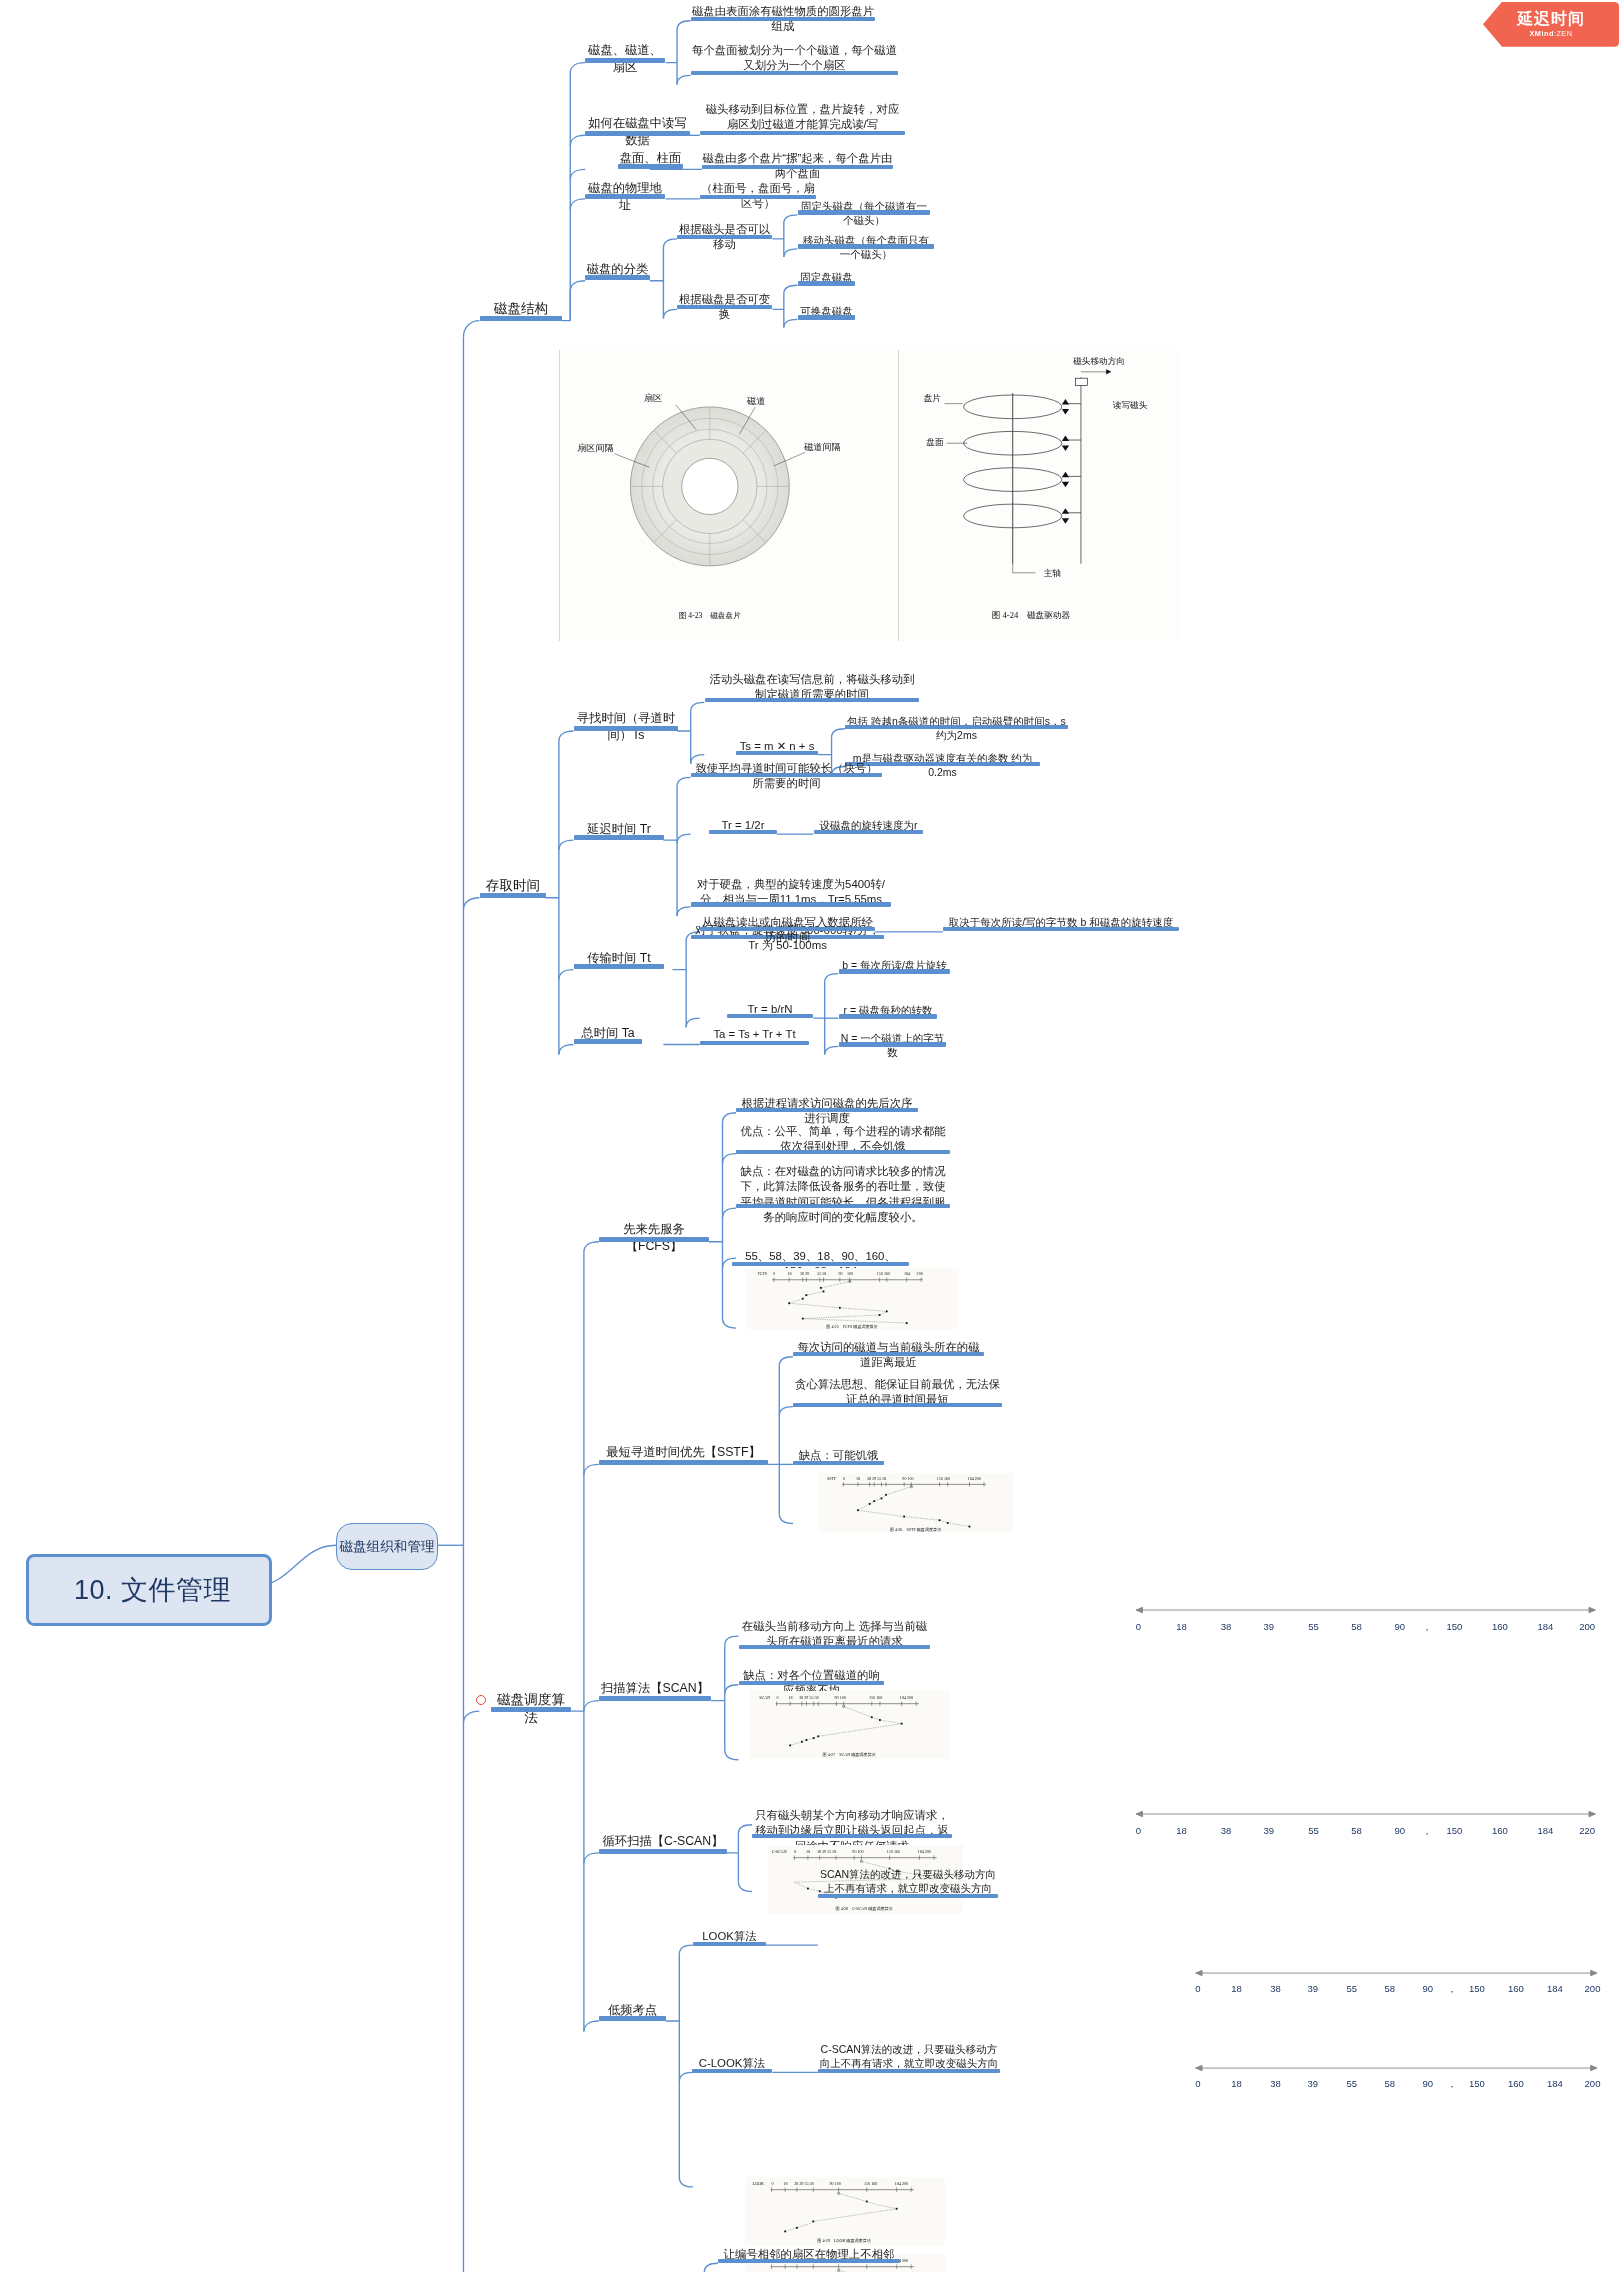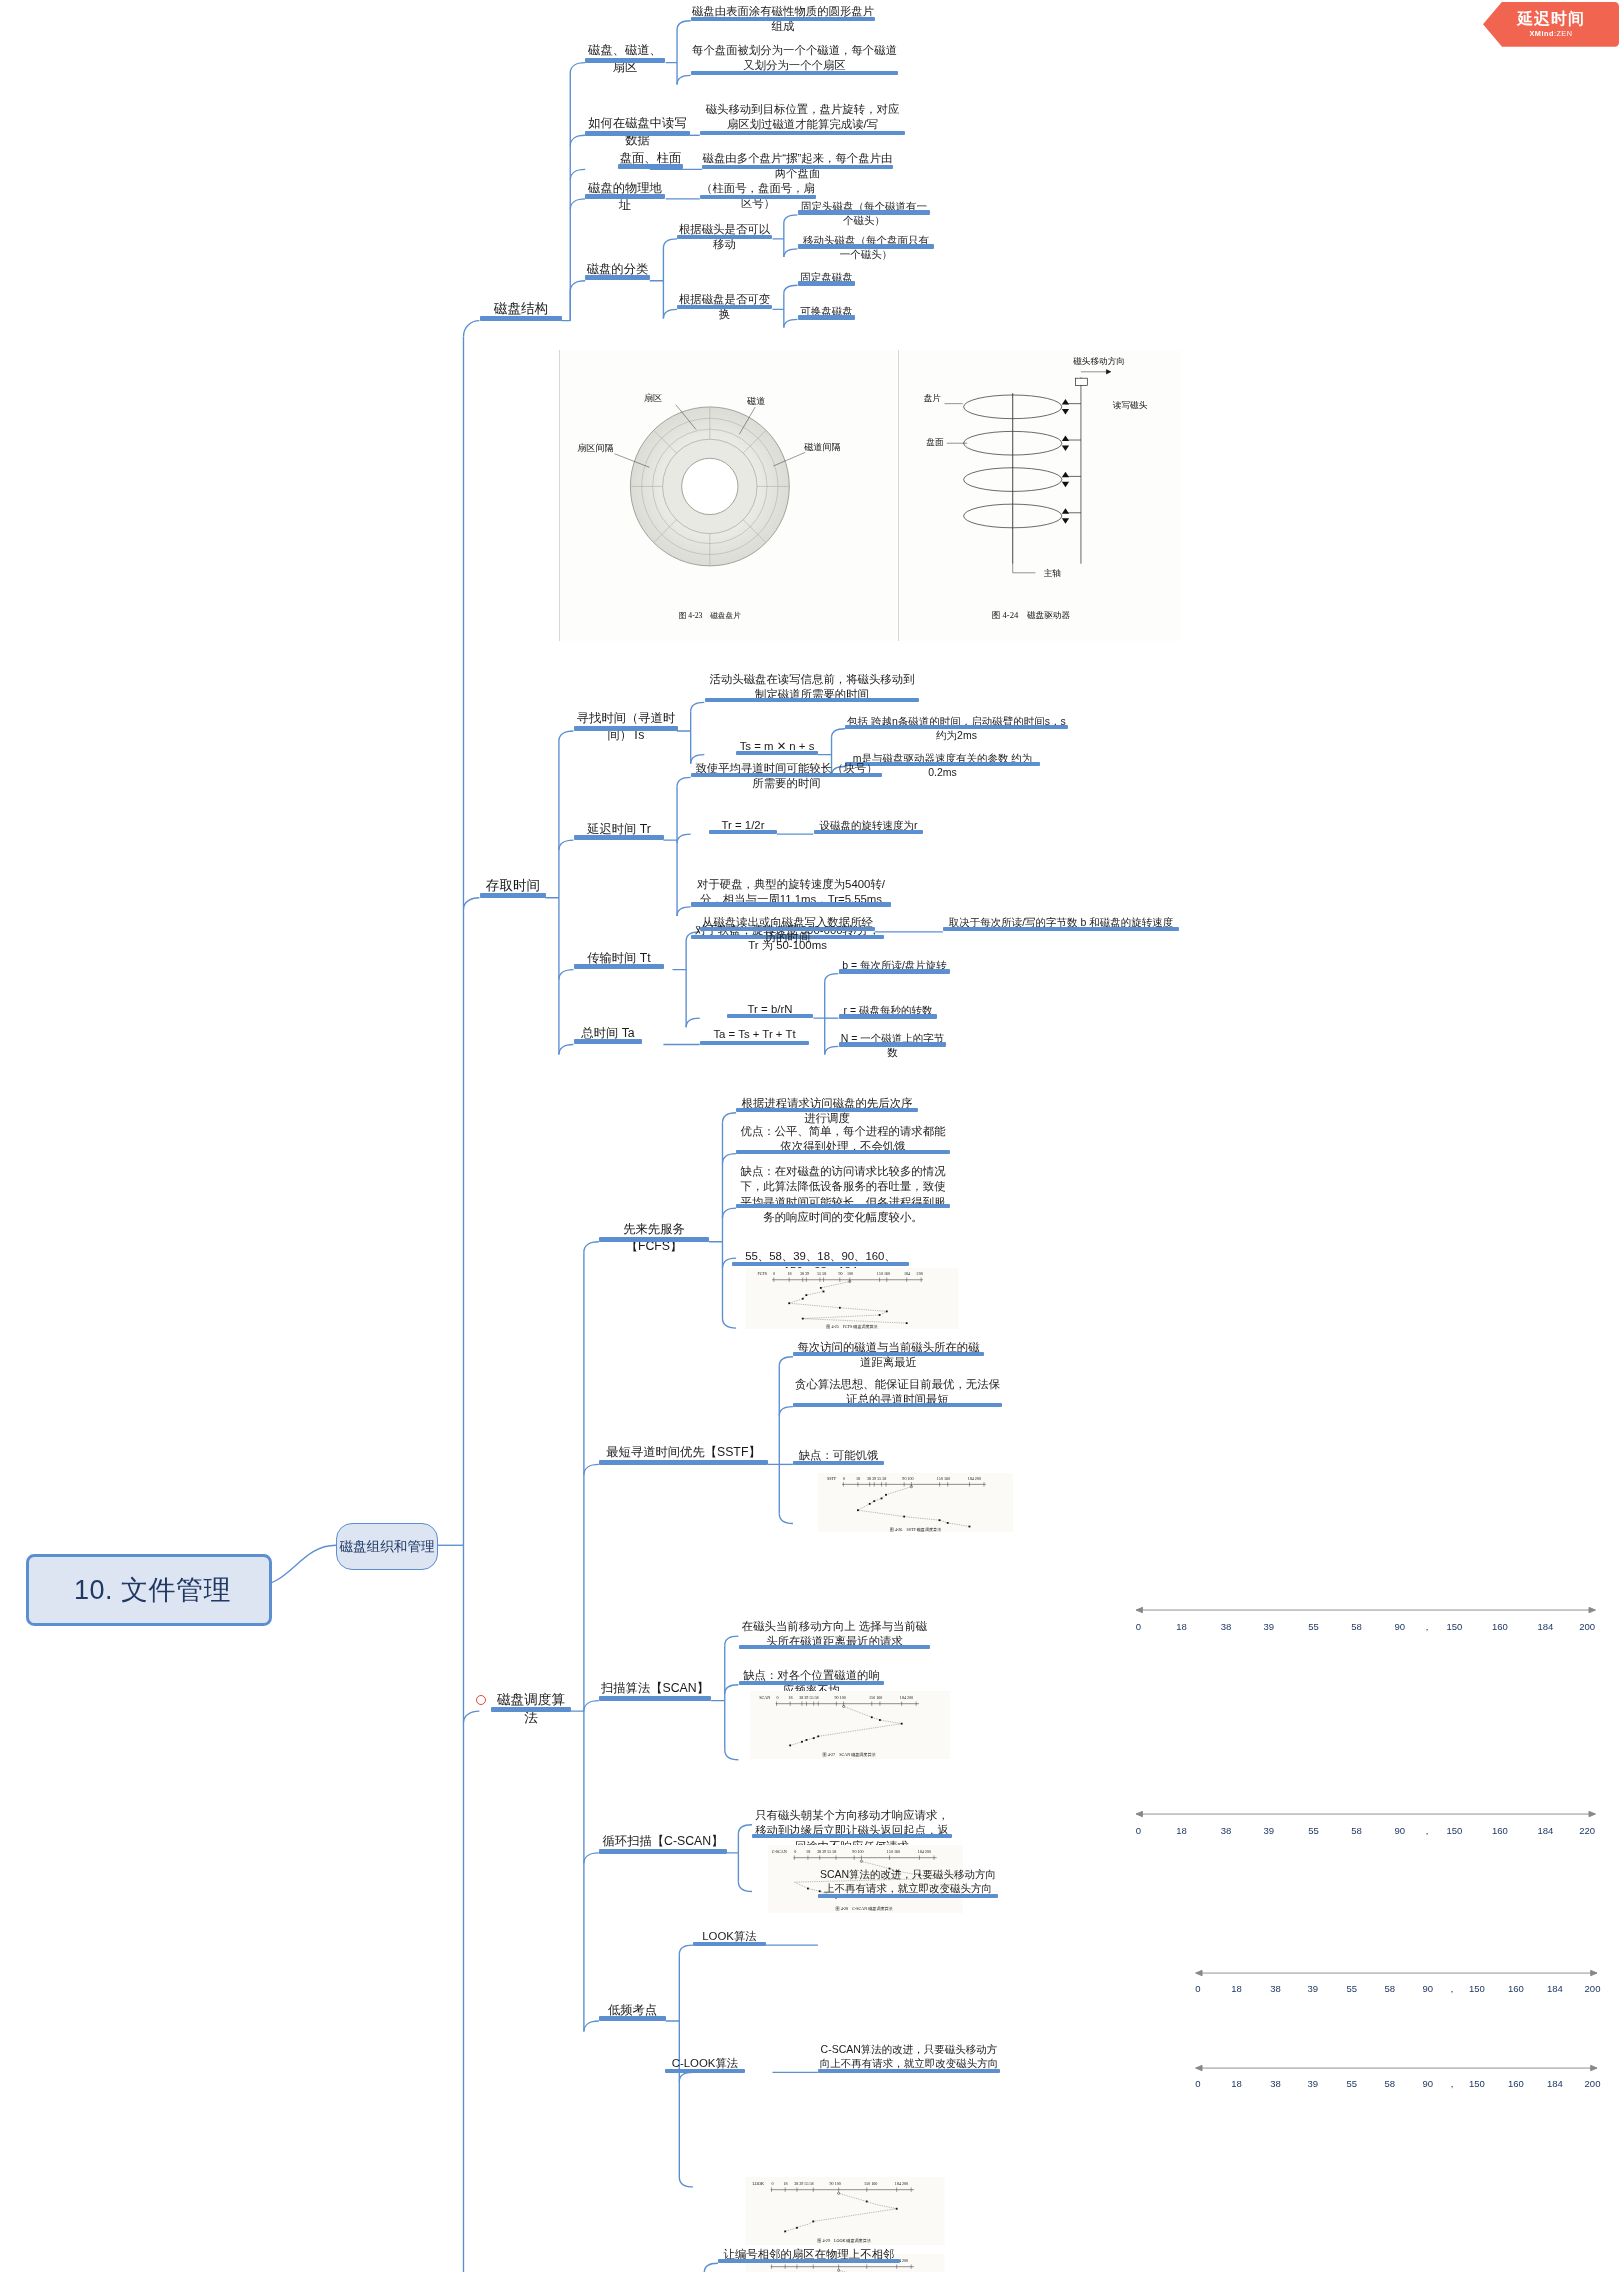--- a/index.html
+++ b/index.html
@@ -782,21 +782,21 @@
       <span class="bar"></span>
     </div>
   <div class="node lvl4" style="left:693px;top:1929px;width:73px;height:17px;">
     <span class="txt">LOOK算法</span>
       <span class="bar thin"></span>
     </div>
   <div class="node lvl5" style="left:818px;top:1846px;width:180px;height:31px;margin-top:21px;">
     <span class="txt">SCAN算法的改进，只要磁头移动方向上不再有请求，就立即改变磁头方向</span>
       <span class="bar thin"></span>
     </div>
-  <div class="node lvl4" style="left:665px;top:2056px;width:80px;height:17px;">
+  <div class="node lvl4" style="left:692px;top:2056px;width:80px;height:17px;">
     <span class="txt">C-LOOK算法</span>
       <span class="bar thin"></span>
     </div>
   <div class="node lvl5" style="left:818px;top:2042px;width:182px;height:31px;">
     <span class="txt">C-SCAN算法的改进，只要磁头移动方向上不再有请求，就立即改变磁头方向</span>
       <span class="bar thin"></span>
     </div>
 
   <svg class="axis" style="position:absolute;left:1186px;top:1964px;width:423px;height:39px;" viewBox="0 0 930 86">
     <g stroke="#888" stroke-width="2" fill="none">

